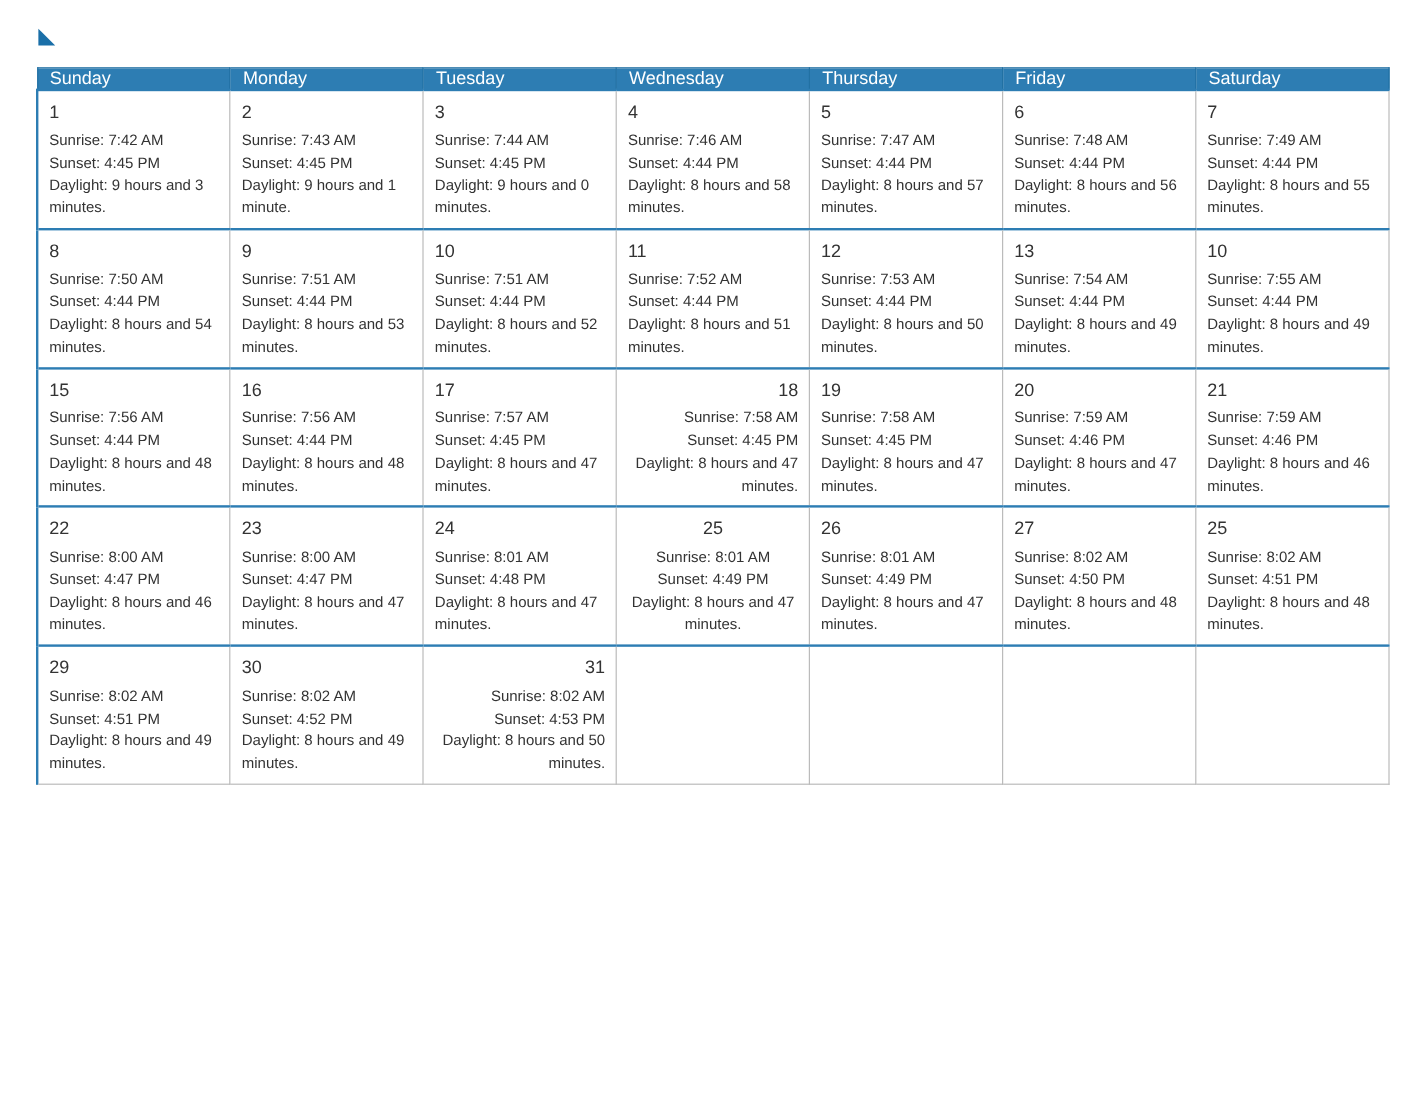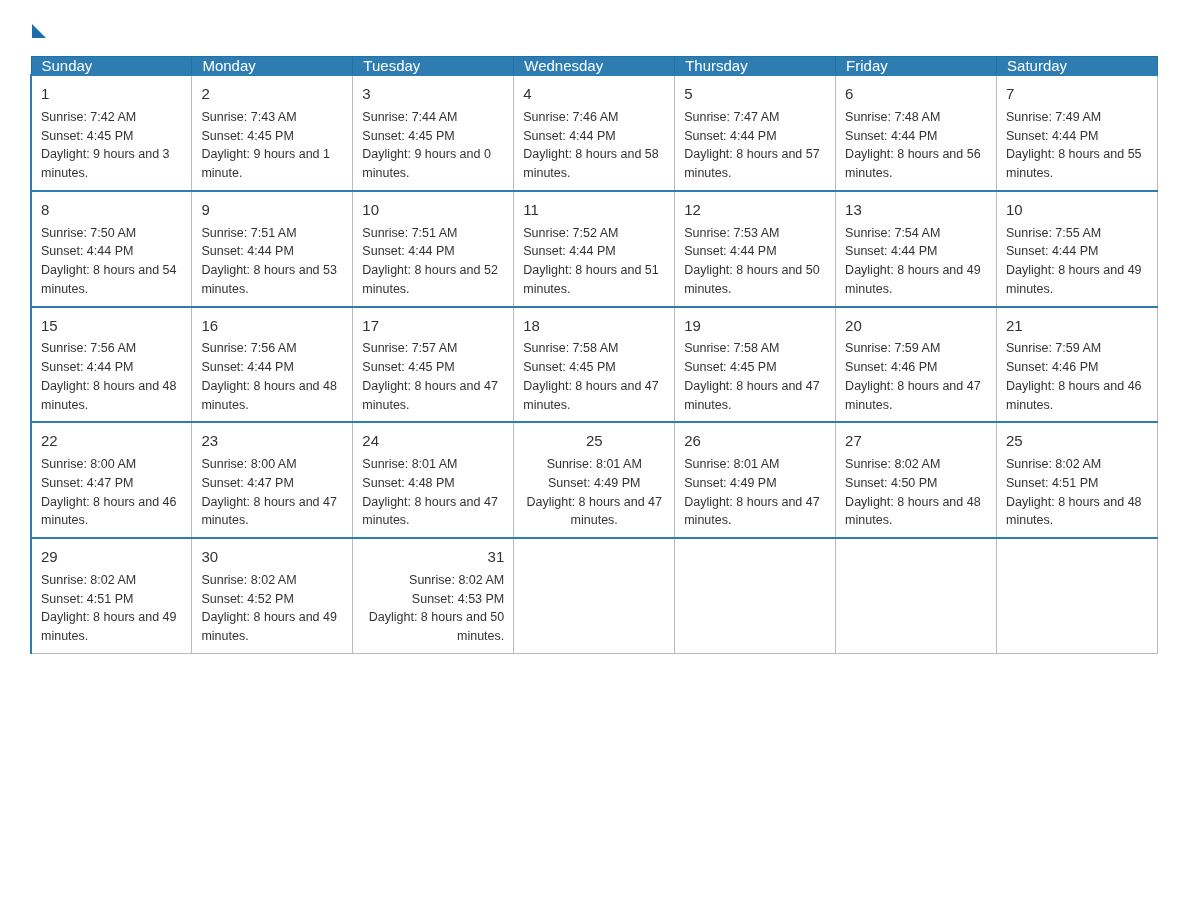--- a/index.html
+++ b/index.html
@@ -209,21 +209,21 @@
         <span class="day-info">Sunrise: 7:56 AM<br>Sunset: 4:44 PM<br>Daylight: 8 hours and 48 minutes.</span>
       </td>
         <td style="border-top: 2px solid rgb(45, 125, 179);">
         <span class="day-num">16</span>
         <span class="day-info">Sunrise: 7:56 AM<br>Sunset: 4:44 PM<br>Daylight: 8 hours and 48 minutes.</span>
       </td>
         <td style="border-top: 2px solid rgb(45, 125, 179);">
         <span class="day-num">17</span>
         <span class="day-info">Sunrise: 7:57 AM<br>Sunset: 4:45 PM<br>Daylight: 8 hours and 47 minutes.</span>
       </td>
-        <td style="border-top: 2px solid rgb(45, 125, 179);">
+        <td style="border-top: 2px solid rgb(45, 125, 179); text-align: right;">
         <span class="day-num">18</span>
         <span class="day-info">Sunrise: 7:58 AM<br>Sunset: 4:45 PM<br>Daylight: 8 hours and 47 minutes.</span>
       </td>
         <td style="border-top: 2px solid rgb(45, 125, 179);">
         <span class="day-num">19</span>
         <span class="day-info">Sunrise: 7:58 AM<br>Sunset: 4:45 PM<br>Daylight: 8 hours and 47 minutes.</span>
       </td>
         <td style="border-top: 2px solid rgb(45, 125, 179);">
         <span class="day-num">20</span>
         <span class="day-info">Sunrise: 7:59 AM<br>Sunset: 4:46 PM<br>Daylight: 8 hours and 47 minutes.</span>

